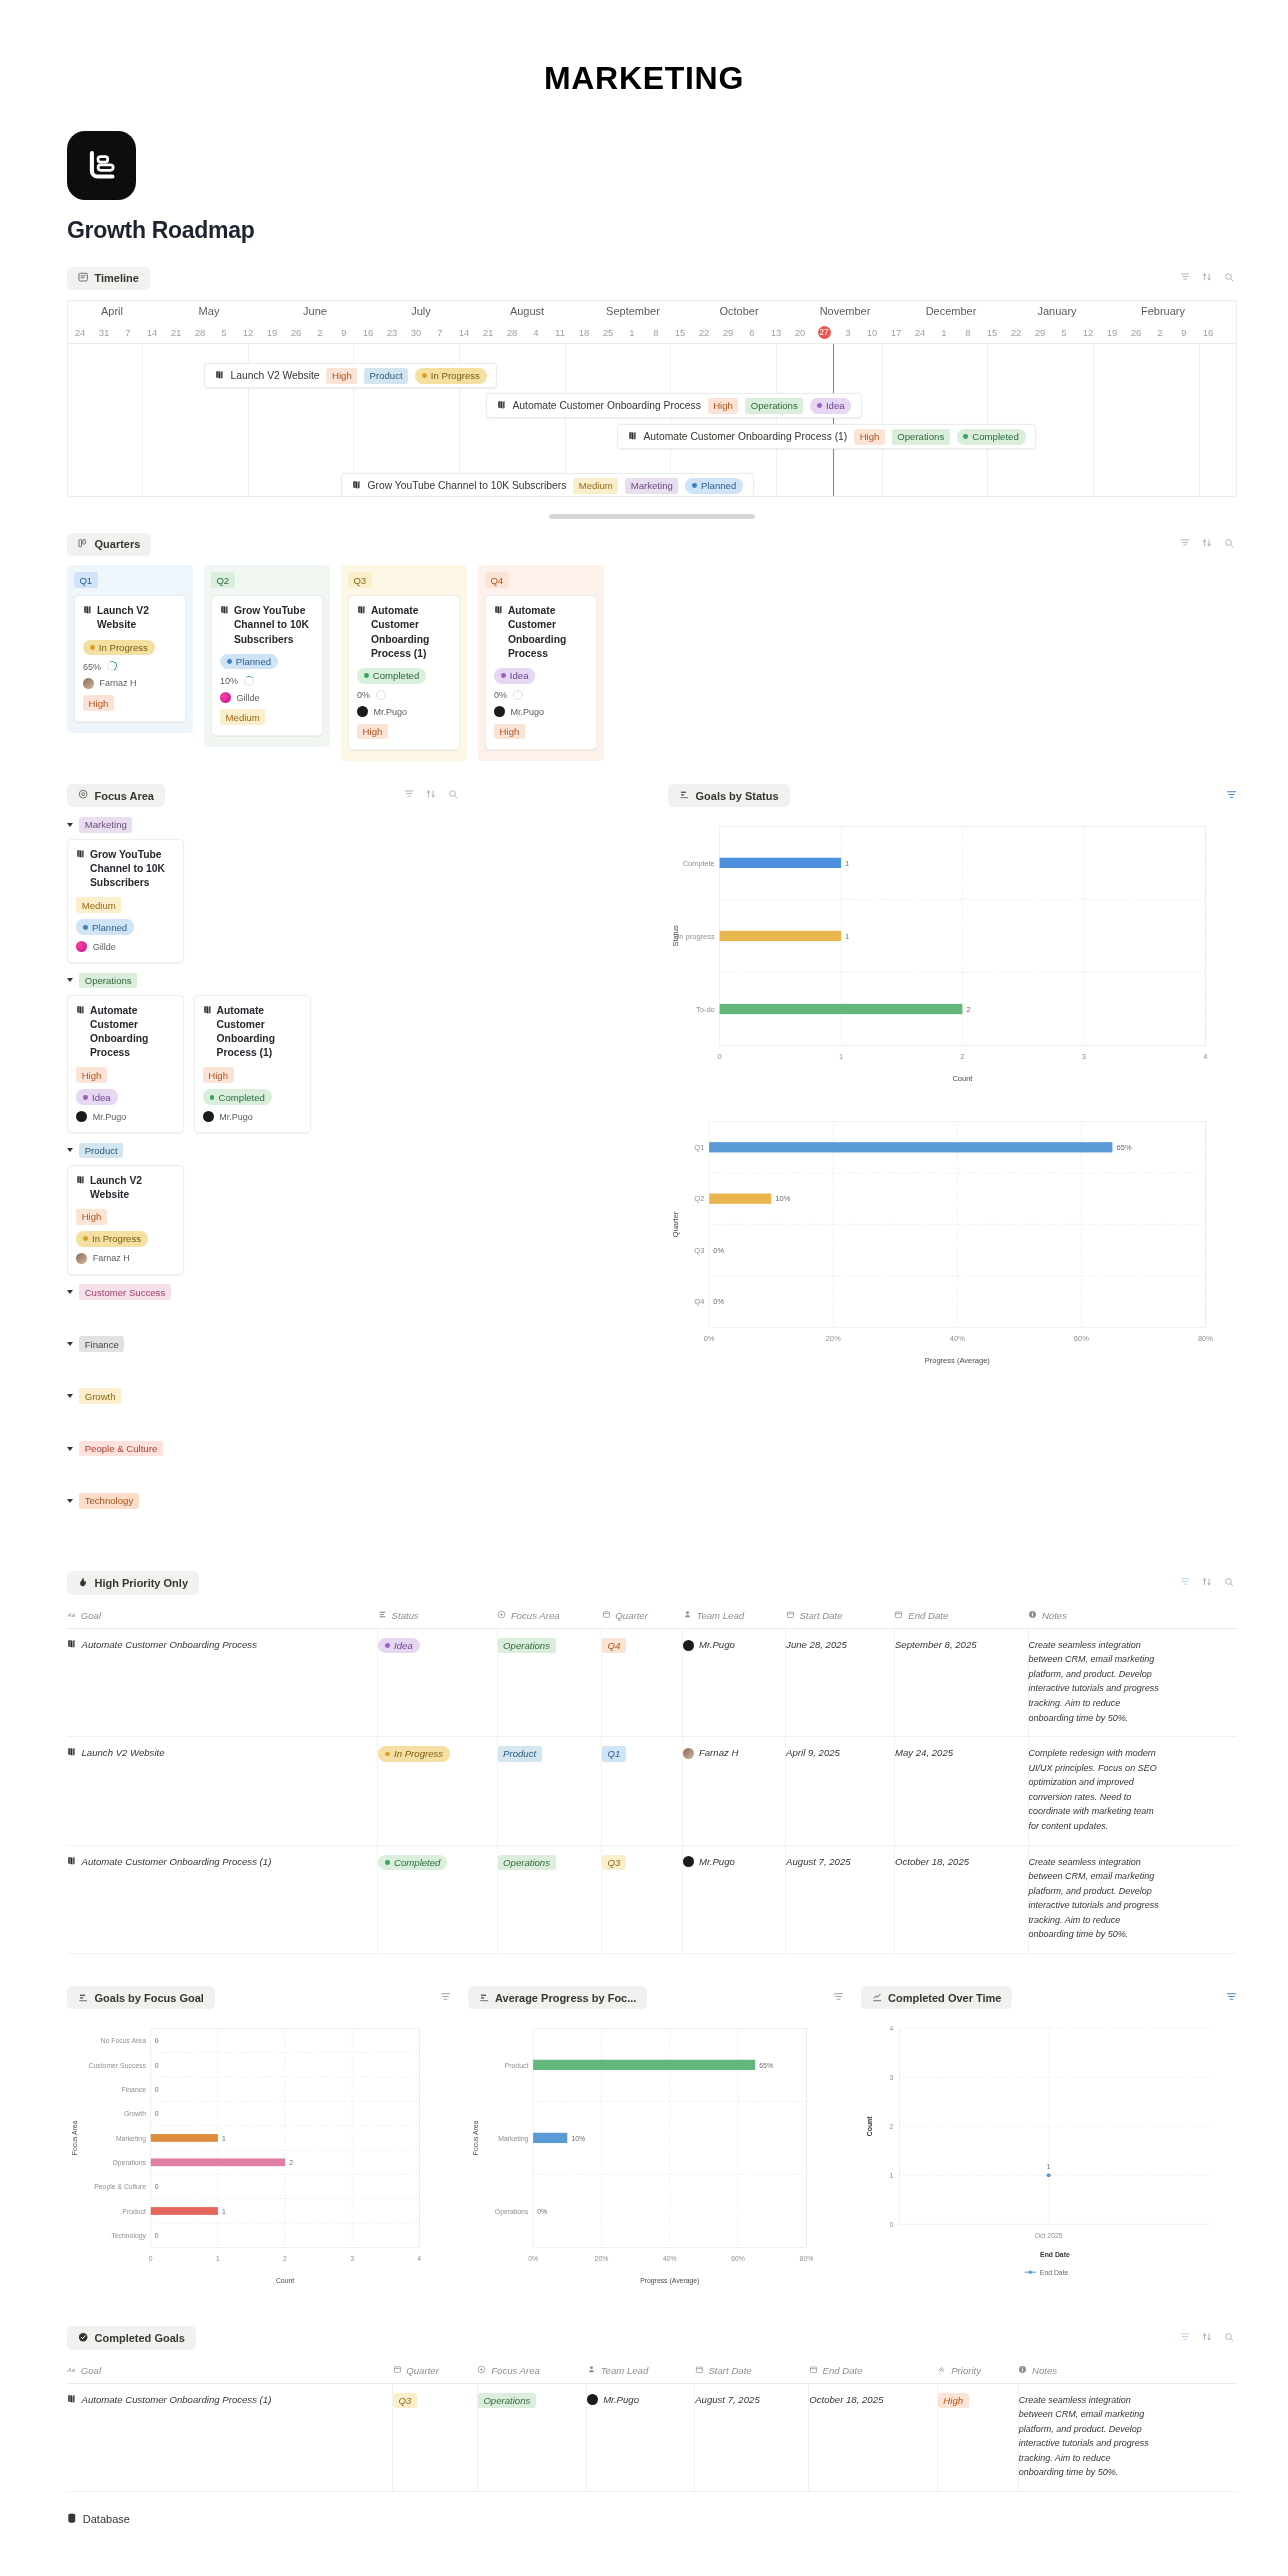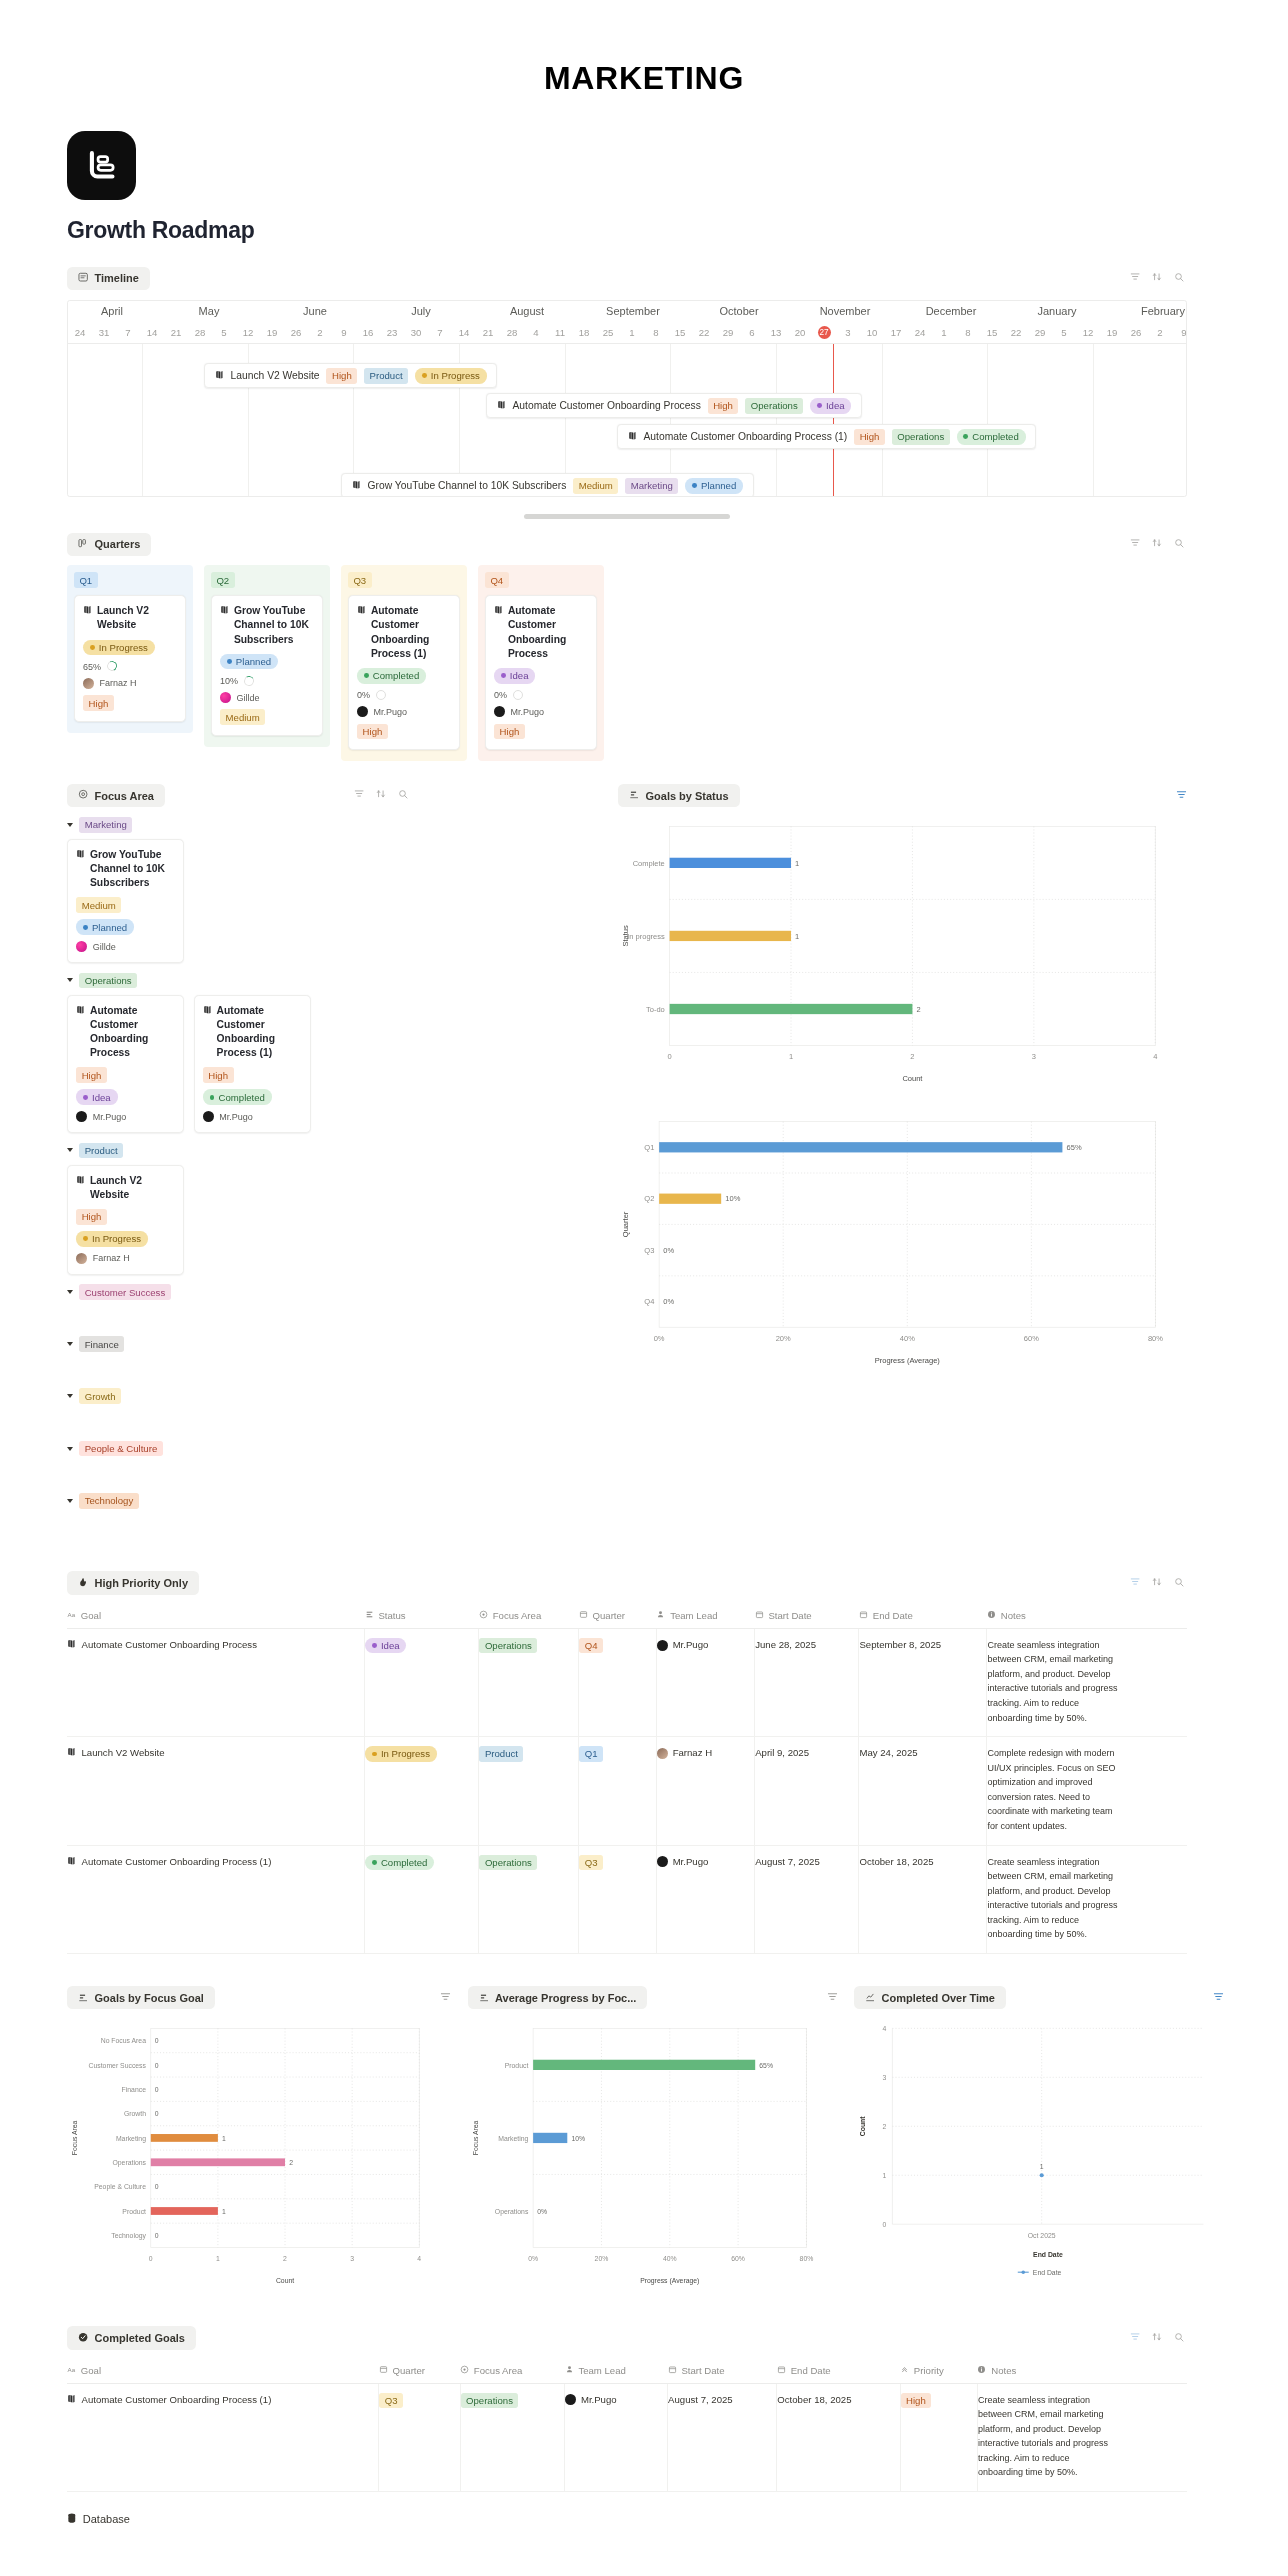--- a/index.html
+++ b/index.html
@@ -30,21 +30,21 @@
     background: #0d0d0d;
     border-radius: 18px;
     display: flex; align-items: center; justify-content: center;
   }
   .doc-title {
     font-size: 23px; font-weight: 700; color: #1f2330;
     margin-top: 16.5px; letter-spacing: -0.3px;
   }
 
   
-  .section { margin-top: 23px; padding: 0 101px 0 67px; }
+  .section { margin-top: 23px; padding: 0 51px 0 67px; }
   .sec-head {
     display: flex; align-items: center; justify-content: space-between;
     margin-bottom: 9.6px;
   }
   .view-pill {
     display: inline-flex; align-items: center; gap: 6.2px;
     background: #f1f1ef; border-radius: 5.5px;
     padding: 5.5px 11px; font-size: 11px; font-weight: 600; color: #37352f;
   }
   .view-pill svg { flex: 0 0 auto; }
@@ -149,21 +149,21 @@
   .fa-card { width: 117px; }
   .fa-empty { height: 20.6px; }
   .chart-head {
     display:flex; align-items:center; justify-content:space-between;
     padding: 0 0 6.9px 0;
   }
   .chart-body { position: relative; }
   svg.plot { display:block; }
 
   
-  .tbl { width: 100%; border-collapse: collapse; font-size: 9.6px; }
+  .tbl { width: 100%; border-collapse: collapse; font-size: 9.6px; font-style: italic; }
   .tbl thead th {
     text-align: left; font-weight: 400; color:#8f8e8b; font-size:9.6px;
     padding: 5.5px 9.6px 6.9px 0; border-bottom: 0.7px solid #ececeb;
     white-space: nowrap;
   }
   .th-inner { display:flex; align-items:center; gap:4.8px; }
   .tbl tbody td {
     vertical-align: top; padding: 9px 9.6px 11px 0;
     border-bottom: 0.7px solid #f1f1ef; border-right: 0.7px solid #f1f1ef;
     color:#37352f; line-height:1.55;

